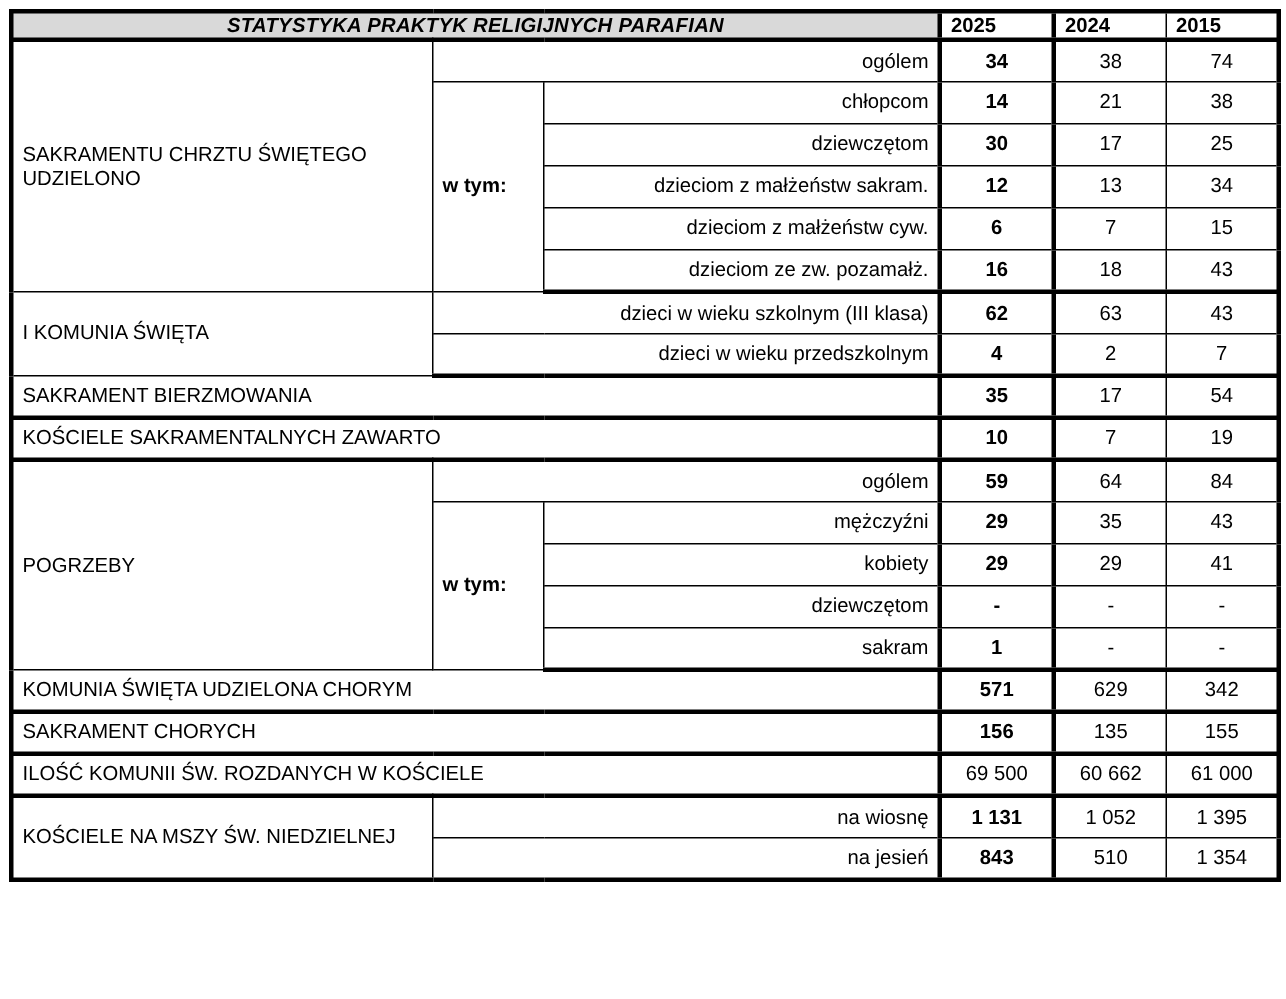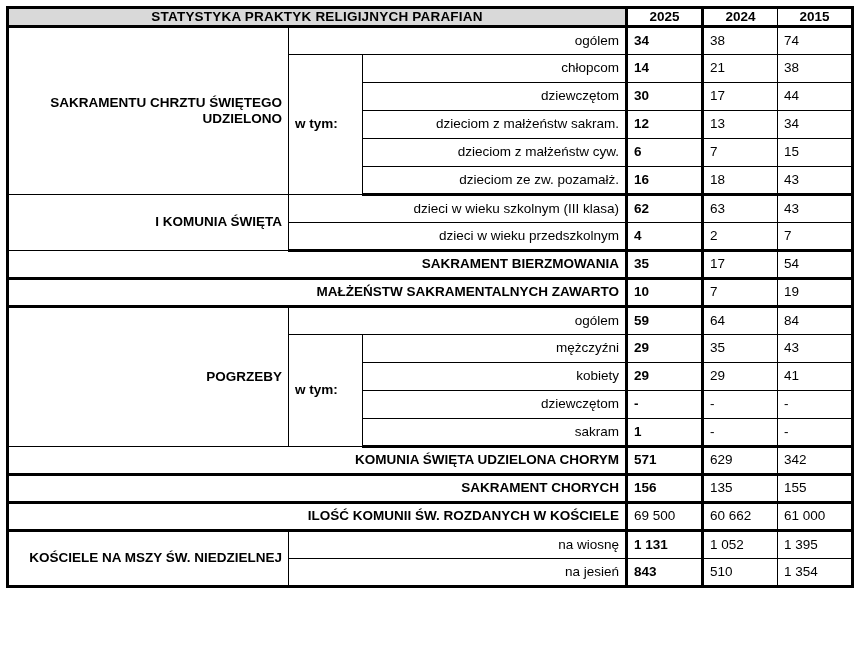--- a/index.html
+++ b/index.html
@@ -42,52 +42,54 @@
 
   
   .title-cell {
     background: #d9d9d9 !important;
     text-align: center;
     font-weight: bold;
     font-size: 23px;
     letter-spacing: .2px;
     line-height: 1.2;
     padding: 6px 10px;
+    font-style: italic;
   }
   .year-cell {
-    text-align: center;
+    text-align: left;
     font-weight: bold;
     font-size: 17px;
   }
   .year-cell.y-latest { font-weight: bold; }
 
   
   .grp-label {
-    font-weight: bold;
+    font-weight: normal;
     font-size: 15px;
-    text-align: right;
+    text-align: left;
     line-height: 1.35;
   }
   .wtym {
     text-align: left;
     font-size: 14px;
     font-weight: bold;
     white-space: nowrap;
   }
   .sub-label {
     text-align: right;
     font-size: 14.5px;
     font-weight: normal;
     white-space: nowrap;
     padding-right: 8px;
   }
   .sub-label.small { font-size: 13px; }
 
   
   .val {
+    text-align: center;
     font-size: 17px;
     white-space: nowrap;
   }
   .val.latest { font-weight: bold; }
   .val.tiny   { font-size: 13px; }
   .val.tiny.latest { font-size: 13px; font-weight: normal; }
 
   .r-h { height: 28px; }
 </style>
 </head>
@@ -122,21 +124,21 @@
       <td class="wtym" rowspan="5">w tym:</td>
       <td class="sub-label">chłopcom</td>
       <td class="val latest col-div-left">14</td>
       <td class="val col-div-left">21</td>
       <td class="val outer-right">38</td>
     </tr>
     <tr class="r-h">
       <td class="sub-label">dziewczętom</td>
       <td class="val latest col-div-left">30</td>
       <td class="val col-div-left">17</td>
-      <td class="val outer-right">44</td>
+      <td class="val outer-right">25</td>
     </tr>
     <tr class="r-h">
       <td class="sub-label small">dzieciom z małżeństw sakram.</td>
       <td class="val latest col-div-left">12</td>
       <td class="val col-div-left">13</td>
       <td class="val outer-right">34</td>
     </tr>
     <tr class="r-h">
       <td class="sub-label small">dzieciom z małżeństw cyw.</td>
       <td class="val latest col-div-left">6</td>
@@ -165,21 +167,21 @@
     </tr>
 
     <tr class="r-h">
       <td class="grp-label outer-left sec-bottom" colspan="3">SAKRAMENT BIERZMOWANIA</td>
       <td class="val latest col-div-left sec-bottom">35</td>
       <td class="val col-div-left sec-bottom">17</td>
       <td class="val outer-right sec-bottom">54</td>
     </tr>
 
     <tr class="r-h">
-      <td class="grp-label outer-left sec-bottom" colspan="3">MAŁŻEŃSTW SAKRAMENTALNYCH ZAWARTO</td>
+      <td class="grp-label outer-left sec-bottom" colspan="3">KOŚCIELE SAKRAMENTALNYCH ZAWARTO</td>
       <td class="val latest col-div-left sec-bottom">10</td>
       <td class="val col-div-left sec-bottom">7</td>
       <td class="val outer-right sec-bottom">19</td>
     </tr>
 
     <tr class="r-h">
       <td class="grp-label outer-left" rowspan="5">POGRZEBY</td>
       <td class="sub-label" colspan="2">ogólem</td>
       <td class="val latest col-div-left">59</td>
       <td class="val col-div-left">64</td>

